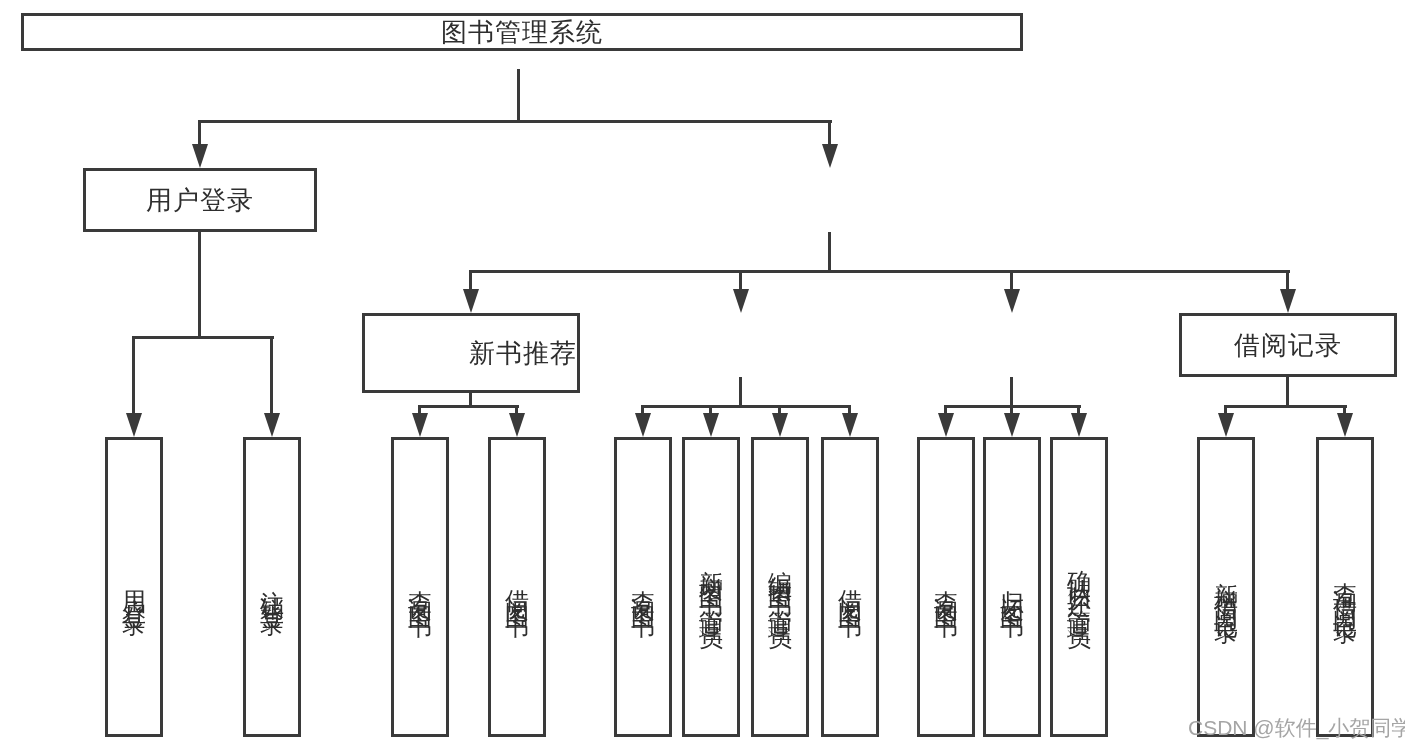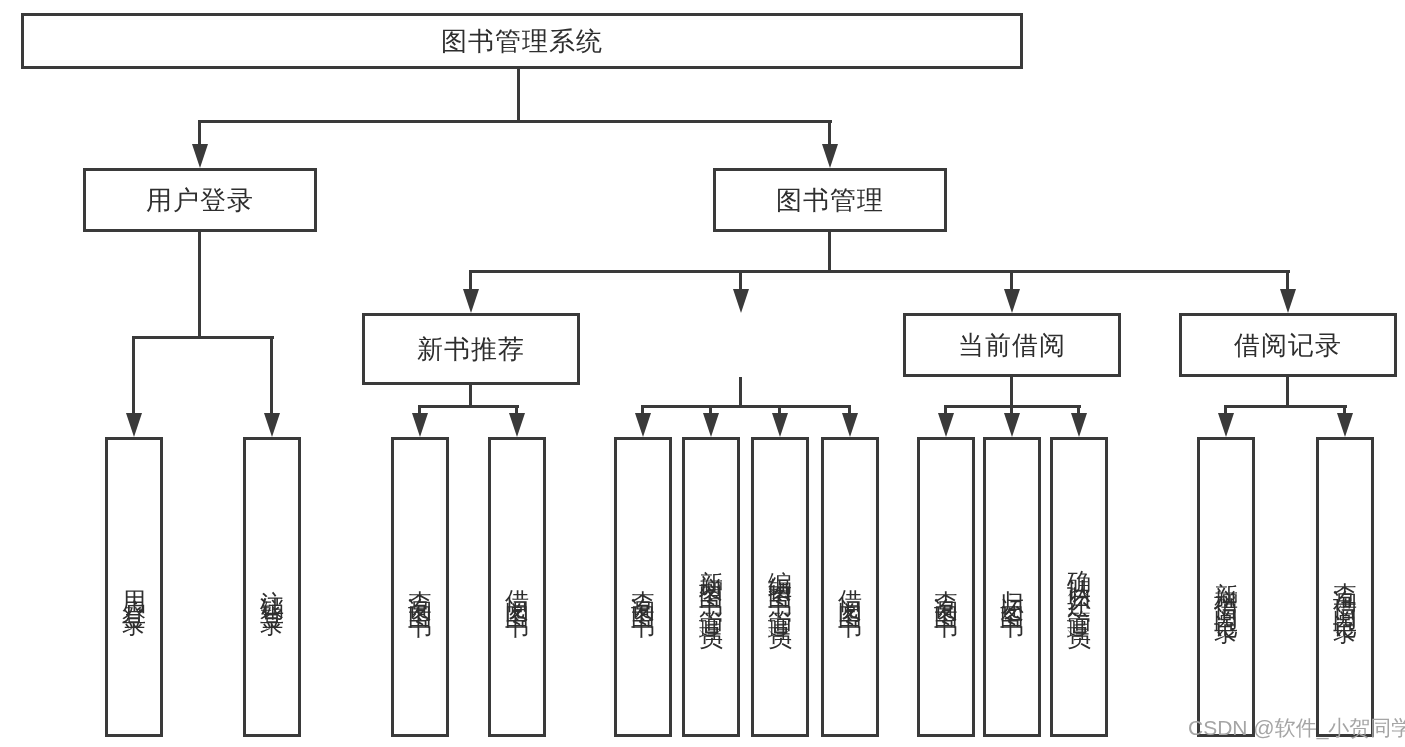--- a/index.html
+++ b/index.html
@@ -59,61 +59,55 @@
     color: var(--watermark);
     white-space: nowrap;
     z-index: 5;
   }
 </style>
 </head>
 <body>
 
 <div id="canvas">
 
-  <div class="box" style="left:21px; top:13px; width:1002px; height:56px;">
+  <div class="box" style="left:21px; top:13px; width:1002px; height:38px;">
     <span class="hlabel">图书管理系统</span>
   </div>
 
   <div class="vline" style="left:517px; top:69px; height:53px;"></div>
   <div class="hline" style="left:198px; top:120px; width:634px;"></div>
   <div class="vline" style="left:198px; top:120px; height:27px;"></div>
   <div class="arrow" style="left:192px; top:144px;"></div>
   <div class="vline" style="left:828px; top:120px; height:27px;"></div>
   <div class="arrow" style="left:822px; top:144px;"></div>
 
   <div class="box" style="left:83px; top:168px; width:234px; height:64px;">
     <span class="hlabel">用户登录</span>
-  </div>
-  <div class="box" style="left:713px; top:168px; width:234px; height:64px;">
-    <span class="hlabel">图书管理</span>
   </div>
 
   <div class="vline" style="left:198px; top:232px; height:106px;"></div>
   <div class="hline" style="left:132px; top:336px; width:142px;"></div>
   <div class="vline" style="left:132px; top:336px; height:80px;"></div>
   <div class="arrow" style="left:126px; top:413px;"></div>
   <div class="vline" style="left:270px; top:336px; height:80px;"></div>
   <div class="arrow" style="left:264px; top:413px;"></div>
 
   <div class="vline" style="left:828px; top:232px; height:40px;"></div>
   <div class="hline" style="left:469px; top:270px; width:821px;"></div>
   <div class="vline" style="left:469px; top:270px; height:22px;"></div>
   <div class="arrow" style="left:463px; top:289px;"></div>
   <div class="vline" style="left:739px; top:270px; height:22px;"></div>
   <div class="arrow" style="left:733px; top:289px;"></div>
   <div class="vline" style="left:1010px; top:270px; height:22px;"></div>
   <div class="arrow" style="left:1004px; top:289px;"></div>
   <div class="vline" style="left:1286px; top:270px; height:22px;"></div>
   <div class="arrow" style="left:1280px; top:289px;"></div>
 
-  <div class="box" style="left:362px; top:313px; width:218px; height:72px;">
+  <div class="box" style="left:362px; top:313px; width:218px; height:80px;justify-content:flex-end;">
     <span class="hlabel">新书推荐</span>
-  </div>
-  <div class="box" style="left:903px; top:313px; width:218px; height:64px;">
-    <span class="hlabel">当前借阅</span>
   </div>
   <div class="box" style="left:1179px; top:313px; width:218px; height:64px;">
     <span class="hlabel">借阅记录</span>
   </div>
 
   <div class="vline" style="left:469px; top:377px; height:30px;"></div>
   <div class="hline" style="left:418px; top:405px; width:101px;"></div>
   <div class="vline" style="left:418px; top:405px; height:12px;"></div>
   <div class="arrow" style="left:412px; top:413px;"></div>
   <div class="vline" style="left:515px; top:405px; height:12px;"></div>

